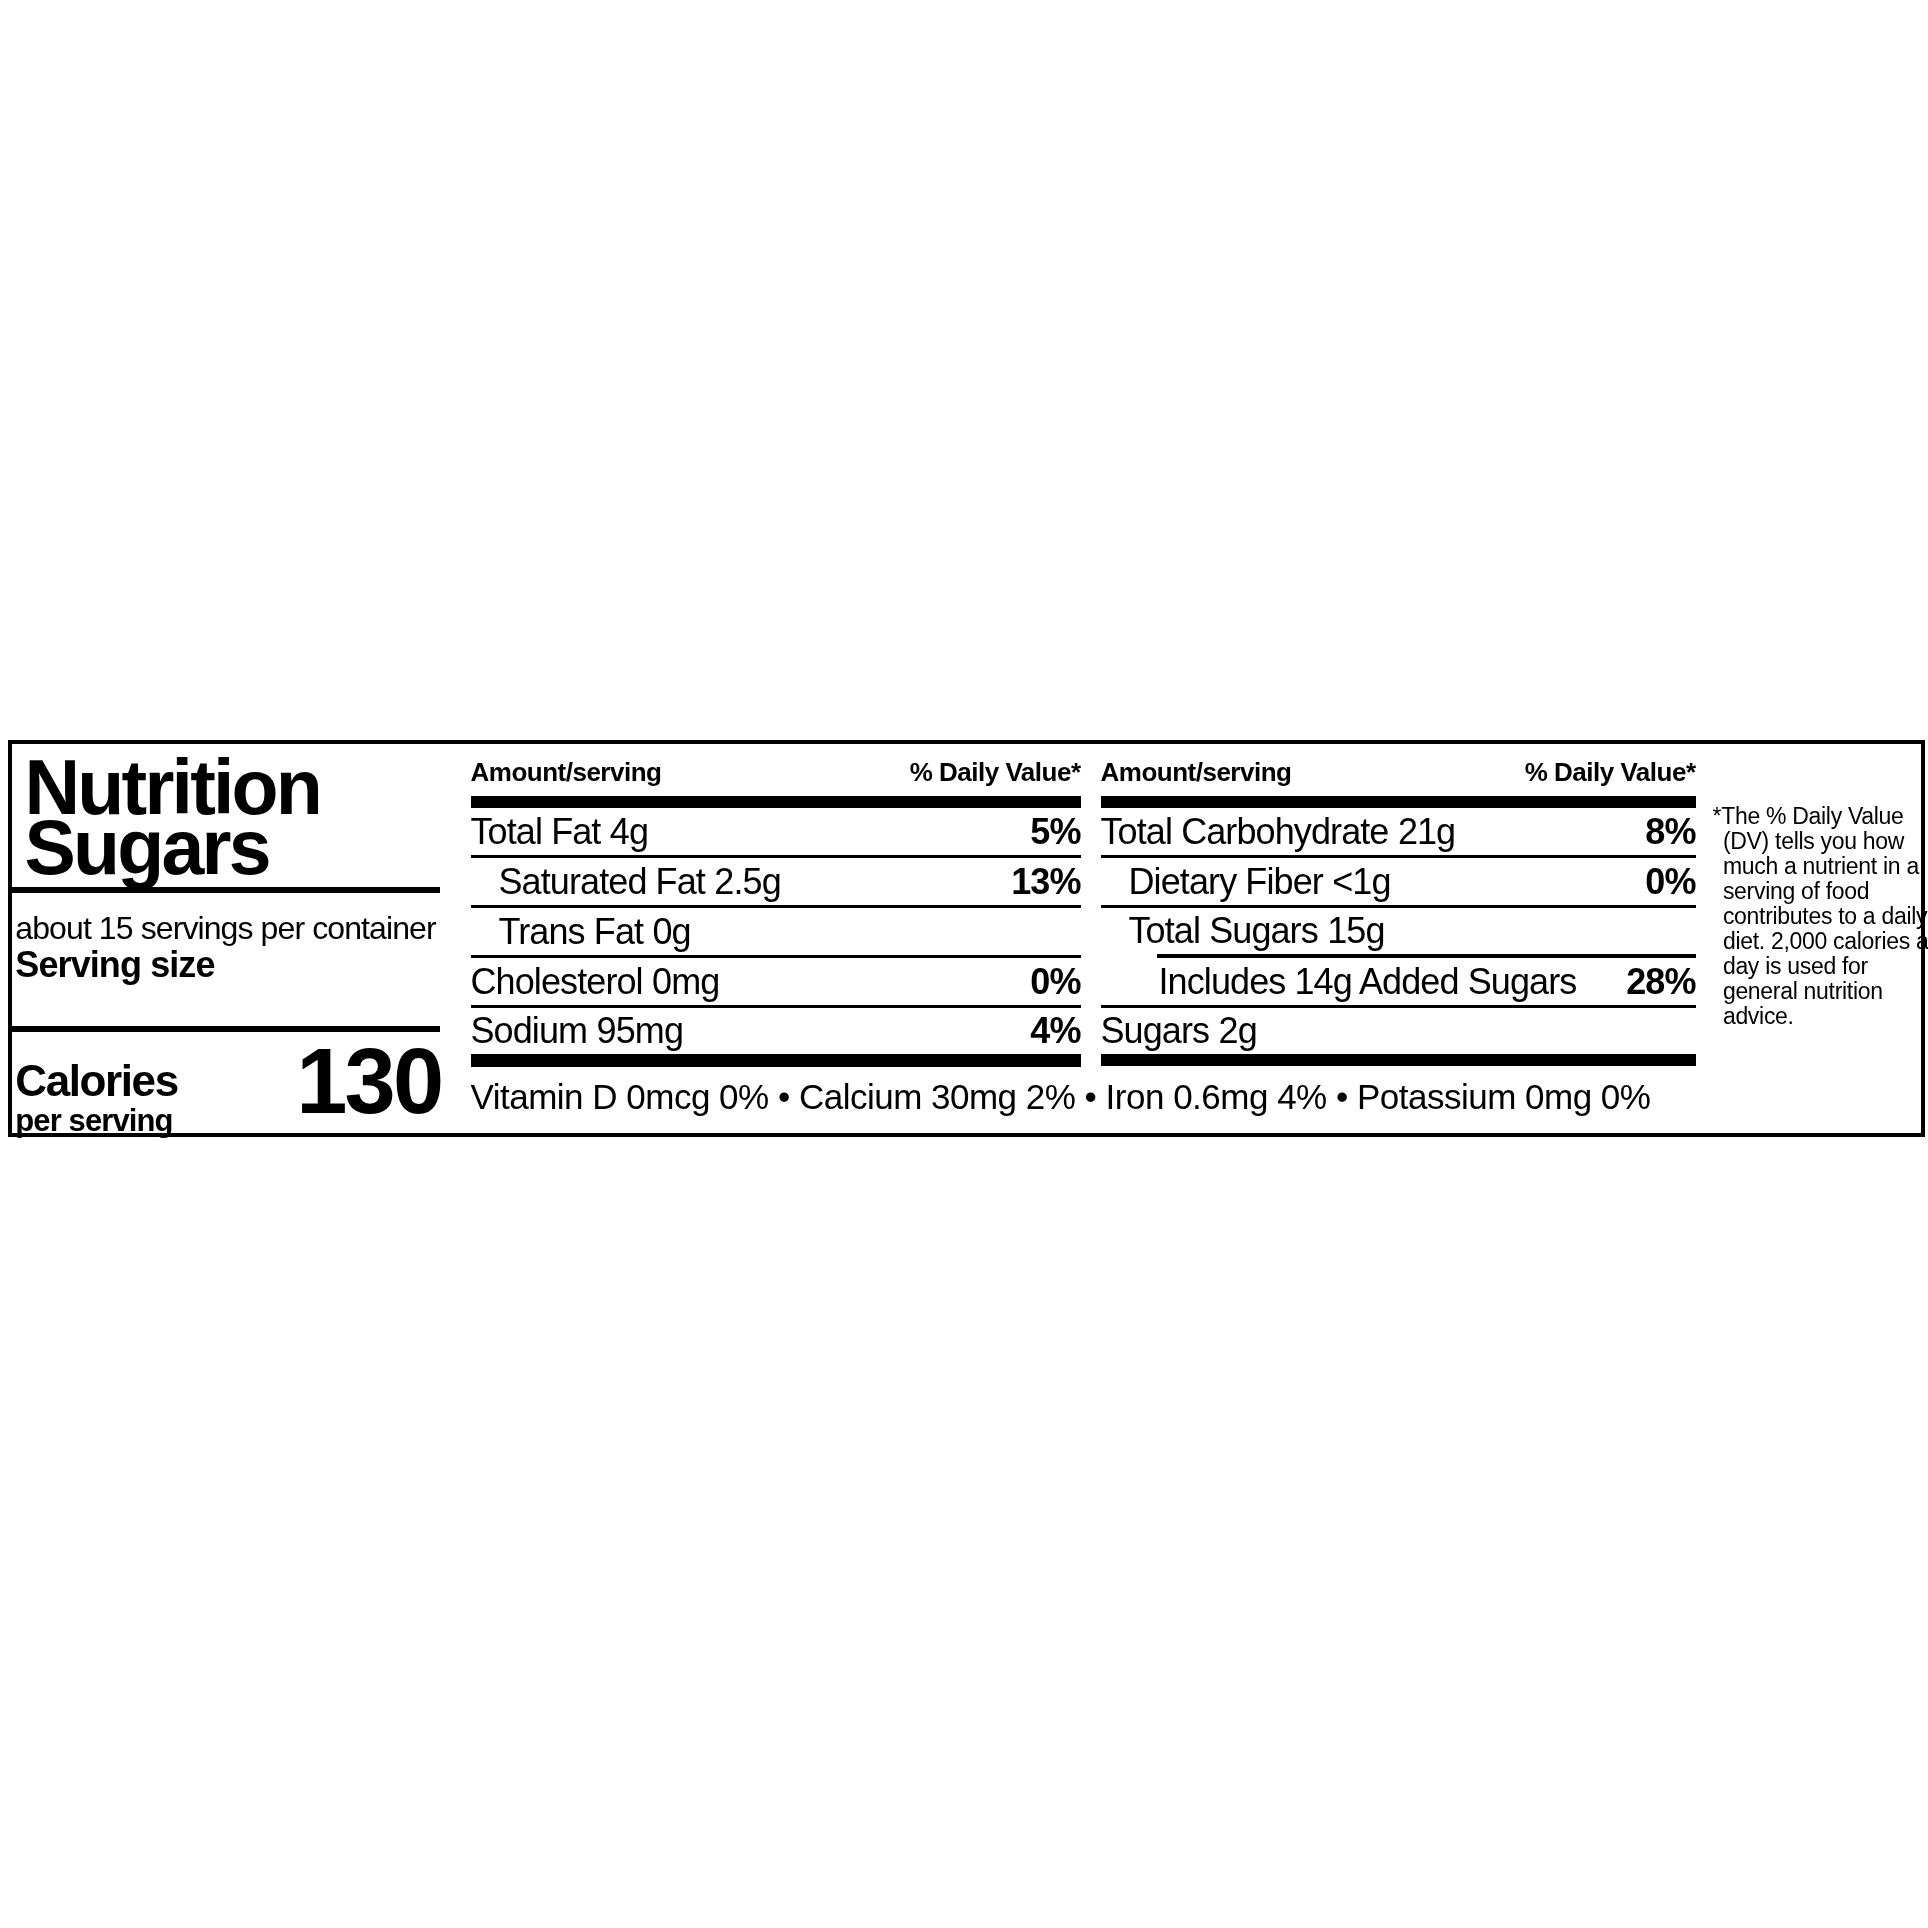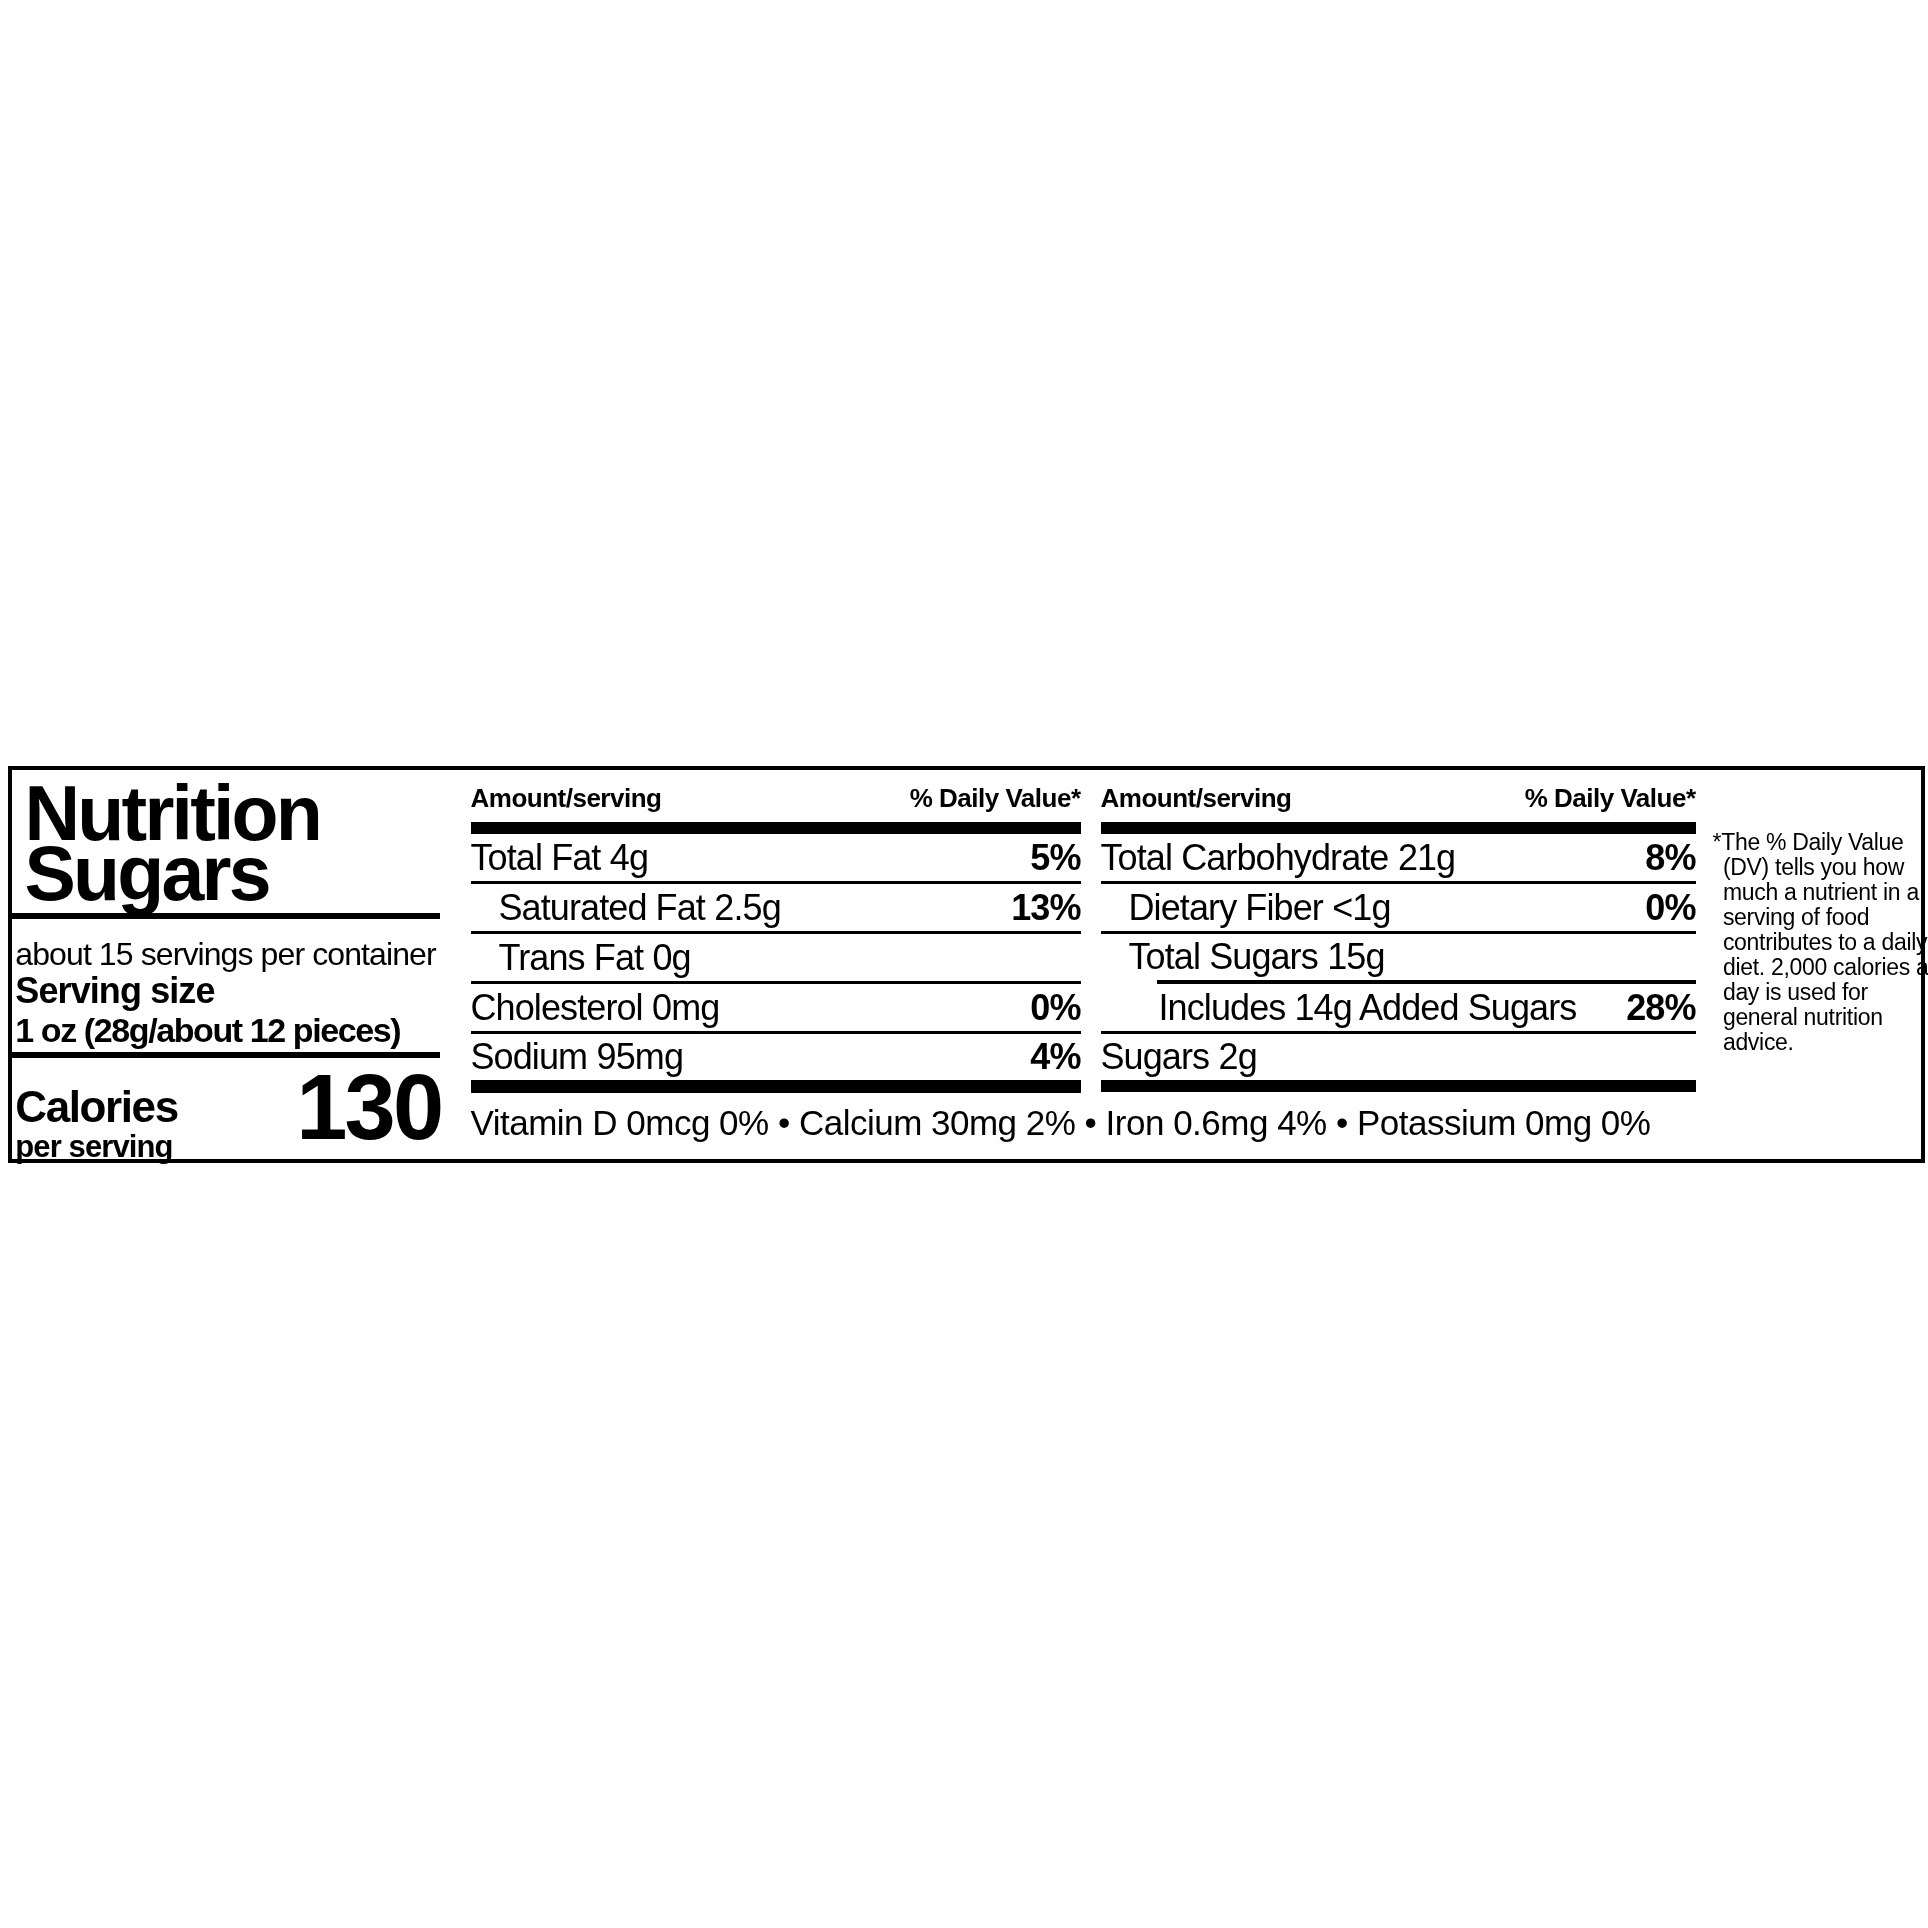--- a/index.html
+++ b/index.html
@@ -3,21 +3,21 @@
 <meta charset="utf-8">
 <style>
   html,body{margin:0;padding:0;}
   body{
     width:1928px;height:1928px;position:relative;
     background:#ffffff;color:#000;
     font-family:"Liberation Sans", sans-serif;
     overflow:hidden;
   }
   .label{
-    position:absolute;left:7.5px;top:766px;width:1917px;height:397px;
+    position:absolute;left:7.5px;top:740px;width:1917px;height:397px;
     border:4.7px solid #000;box-sizing:border-box;background:#fff;padding-left:38px;
   }
   .abs{position:absolute;}
   
   .nf-title{
     left:13px;top:13px;width:433px;
     font-size:77px;line-height:60px;font-weight:bold;letter-spacing:-2.8px;
   }
   .rule-lp{left:0;width:428px;height:5.6px;background:#000;}
   .rule1{top:143px;}
@@ -70,21 +70,20 @@
 
 <div class="label">
 
   <div class="abs nf-title">
     <div>Nutrition</div>
     <div>Sugars</div>
   </div>
   <div class="abs rule-lp rule1"></div>
   <div class="abs servings">about 15 servings per container</div>
   <div class="abs ss-label">Serving size</div>
-  <div class="abs ss-value">1 oz (28g/about 12 pieces)</div>
   <div class="abs rule-lp rule2"></div>
   <div class="abs calories-row">
     <div>
       <div class="cal-line1">Calories</div>
       <div class="cal-line2">per serving</div>
     </div>
     <div class="cal-value">130</div>
   </div>
 
   <div class="abs ncol col-mid">

